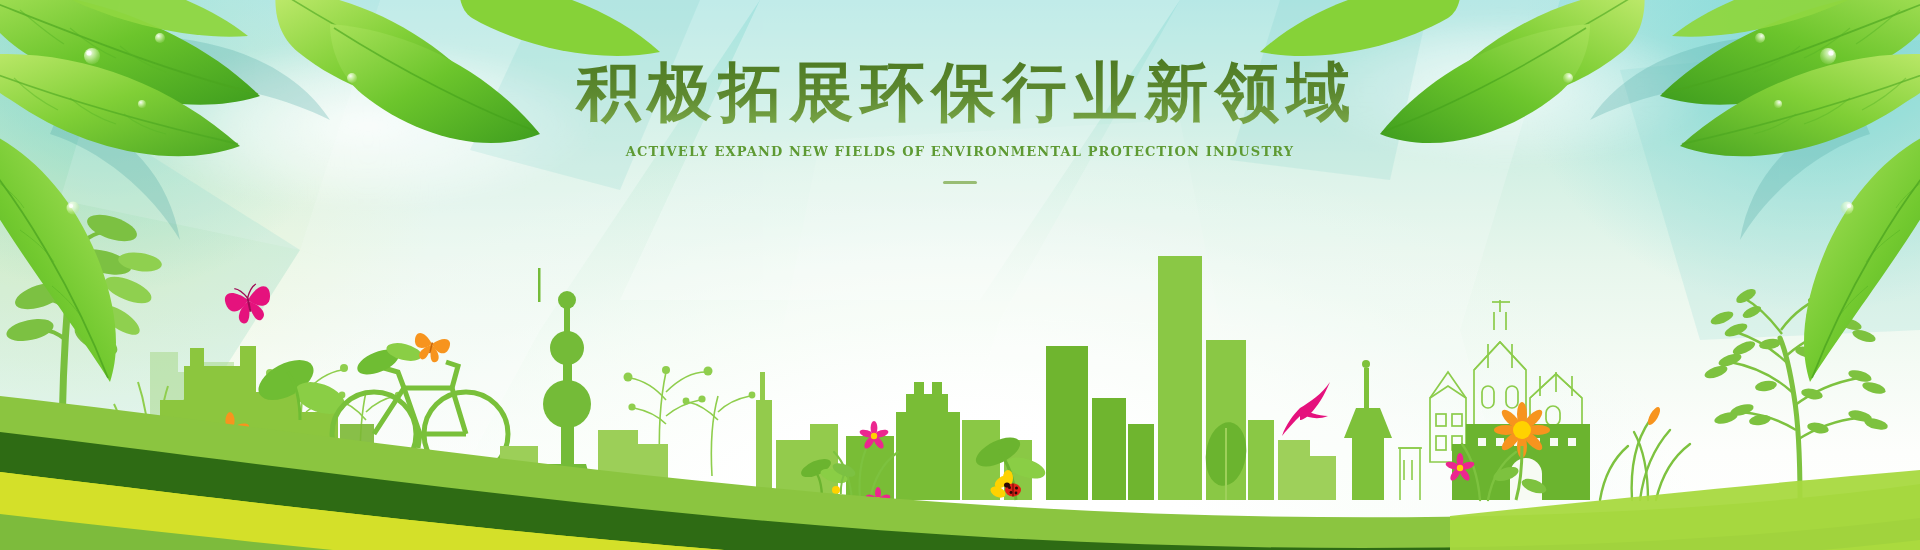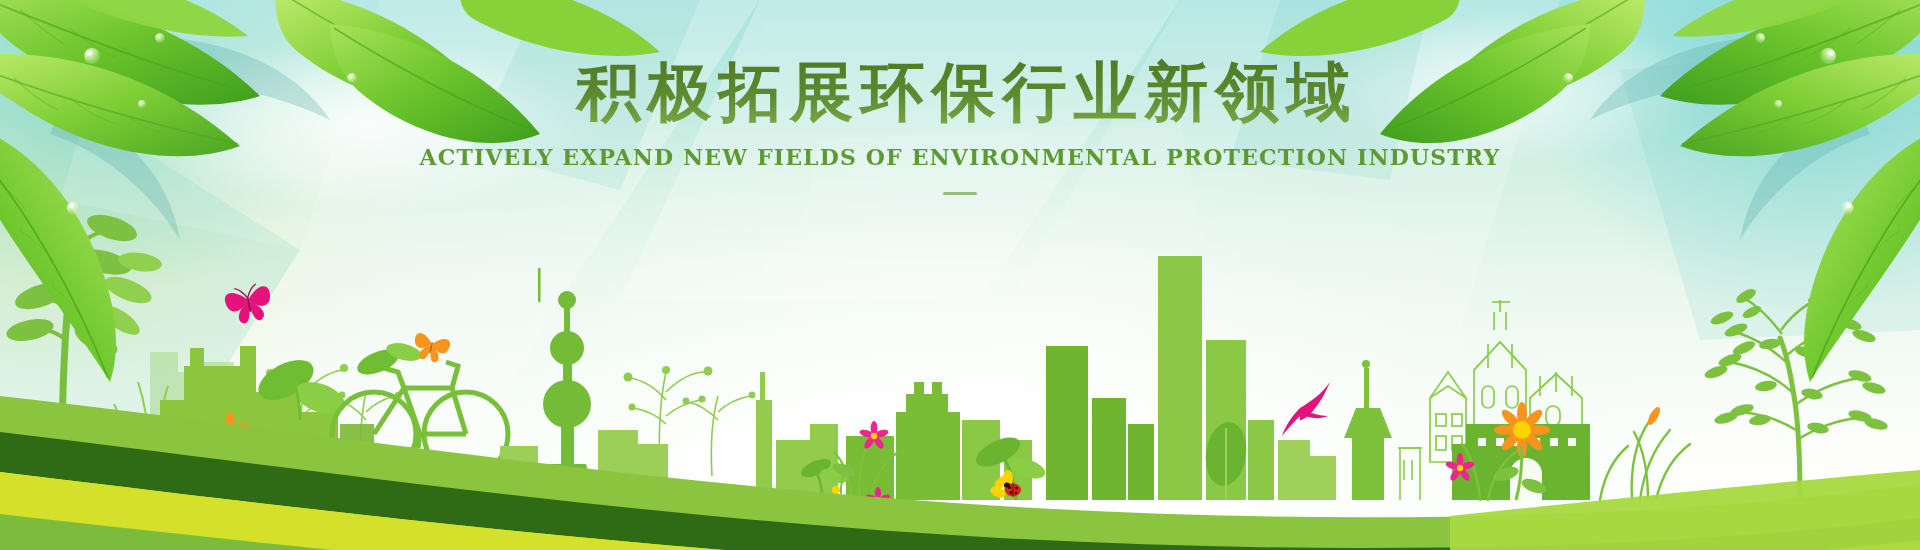--- a/index.html
+++ b/index.html
@@ -67,21 +67,21 @@
     -webkit-background-clip:text;
     background-clip:text;
     -webkit-text-fill-color:transparent;
     text-shadow:none;
     padding-left:14px;
   }
   .subtitle {
     margin-top:18px;
     font-family:"DejaVu Serif","Liberation Serif",serif;
     font-weight:bold;
-    font-size:22px;
+    font-size:13px;
     letter-spacing:1.15px;
     color:#5e9a33;
   }
   .divider {
     margin:22px auto 0 auto;
     width:34px; height:3px;
     background:#8ab35e;
     border-radius:2px;
     opacity:.85;
   }

